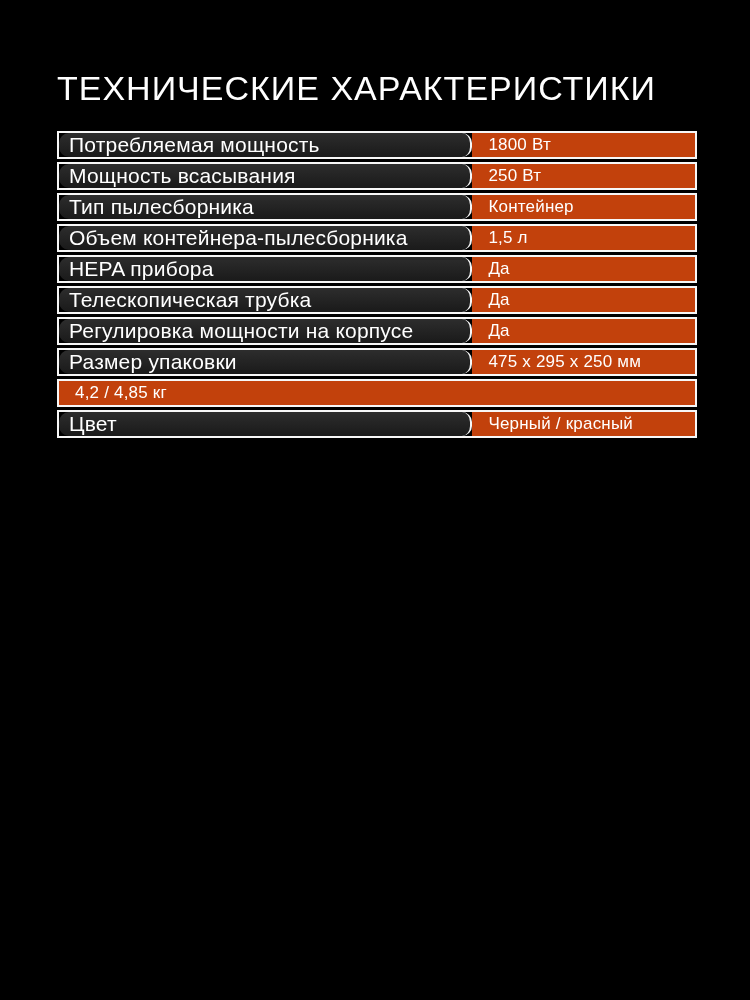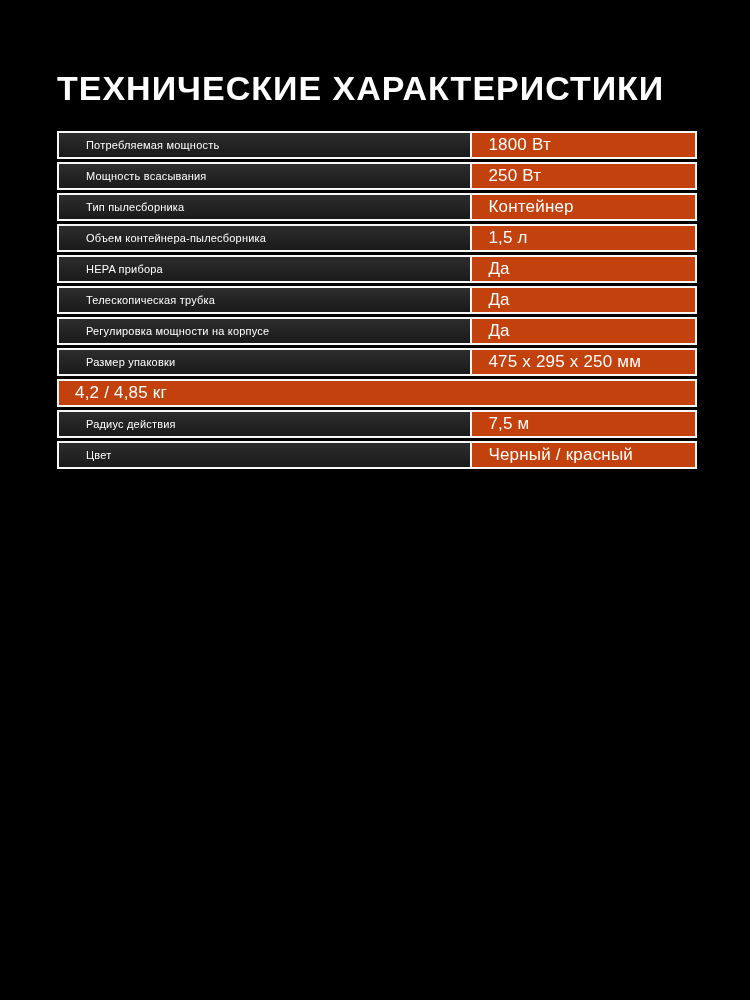--- a/index.html
+++ b/index.html
@@ -17,21 +17,21 @@
   }
   .page {
     box-sizing: border-box;
     width: 750px;
     height: 1000px;
     padding: 70px 53px 0 57px;
     background: #000000;
   }
   .page-title {
     font-size: 34px;
-    font-weight: bold;
+    font-weight: normal;
     letter-spacing: 1px;
     line-height: 36px;
     color: #ffffff;
     margin: 0 0 25px 0;
     white-space: nowrap;
   }
   .spec-table {
     width: 640px;
   }
   .spec-row {
@@ -39,26 +39,27 @@
     align-items: stretch;
     border: 2px solid #f7f7f7;
     margin-bottom: 3px;
     box-shadow: 0 0 0 1px #000;
   }
   .spec-label {
     box-sizing: border-box;
     width: 65%;
     border-right: 2px solid #f7f7f7;
     background: linear-gradient(180deg, #2d2d2d 0%, #1a1a1a 100%);
-    padding: 2px 10px 2px 27px;
-    font-size: 11px;
+    padding: 2px 10px 2px 10px;
+    font-size: 21px;
     line-height: 20px;
     letter-spacing: 0.2px;
     white-space: nowrap;
     overflow: hidden;
+    border-radius: 10px;
   }
   .spec-value {
     box-sizing: border-box;
     flex: 1;
     background: #c2410c;
     padding: 2px 8px 2px 16px;
     font-size: 17px;
     line-height: 20px;
     letter-spacing: 0.2px;
     white-space: nowrap;
@@ -111,24 +112,20 @@
 
       <div class="spec-row">
         <div class="spec-label">Размер упаковки</div>
         <div class="spec-value">475 x 295 x 250 мм</div>
       </div>
 
       <div class="spec-row">
         <div class="spec-value">4,2 / 4,85 кг</div>
       </div>
 
-      <div class="spec-row">
-        <div class="spec-label">Радиус действия</div>
-        <div class="spec-value">7,5 м</div>
-      </div>
 
 
       <div class="spec-row">
         <div class="spec-label">Цвет</div>
         <div class="spec-value">Черный / красный</div>
       </div>
     </div>
 </div>
 
 </body></html>

